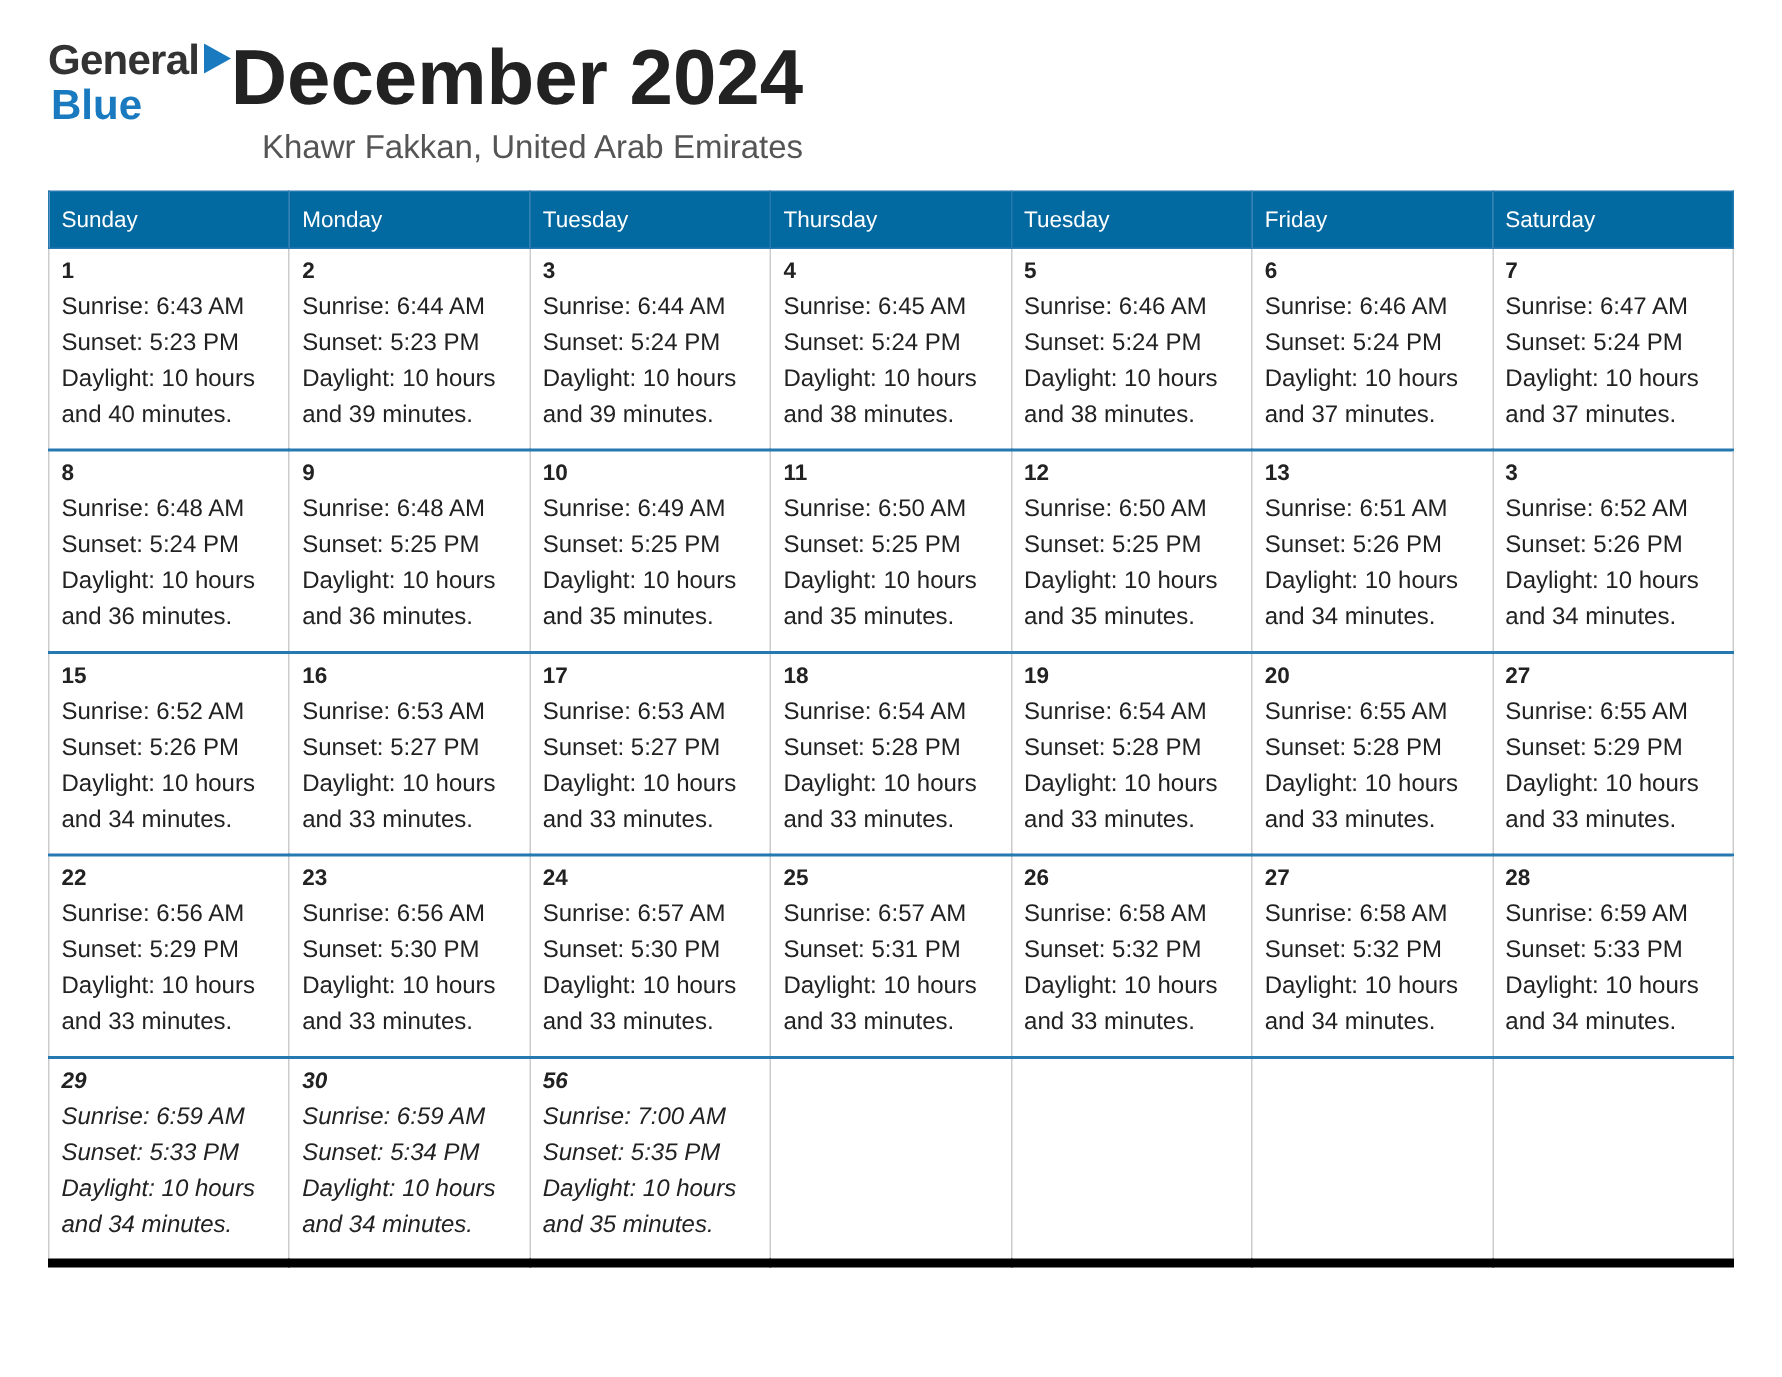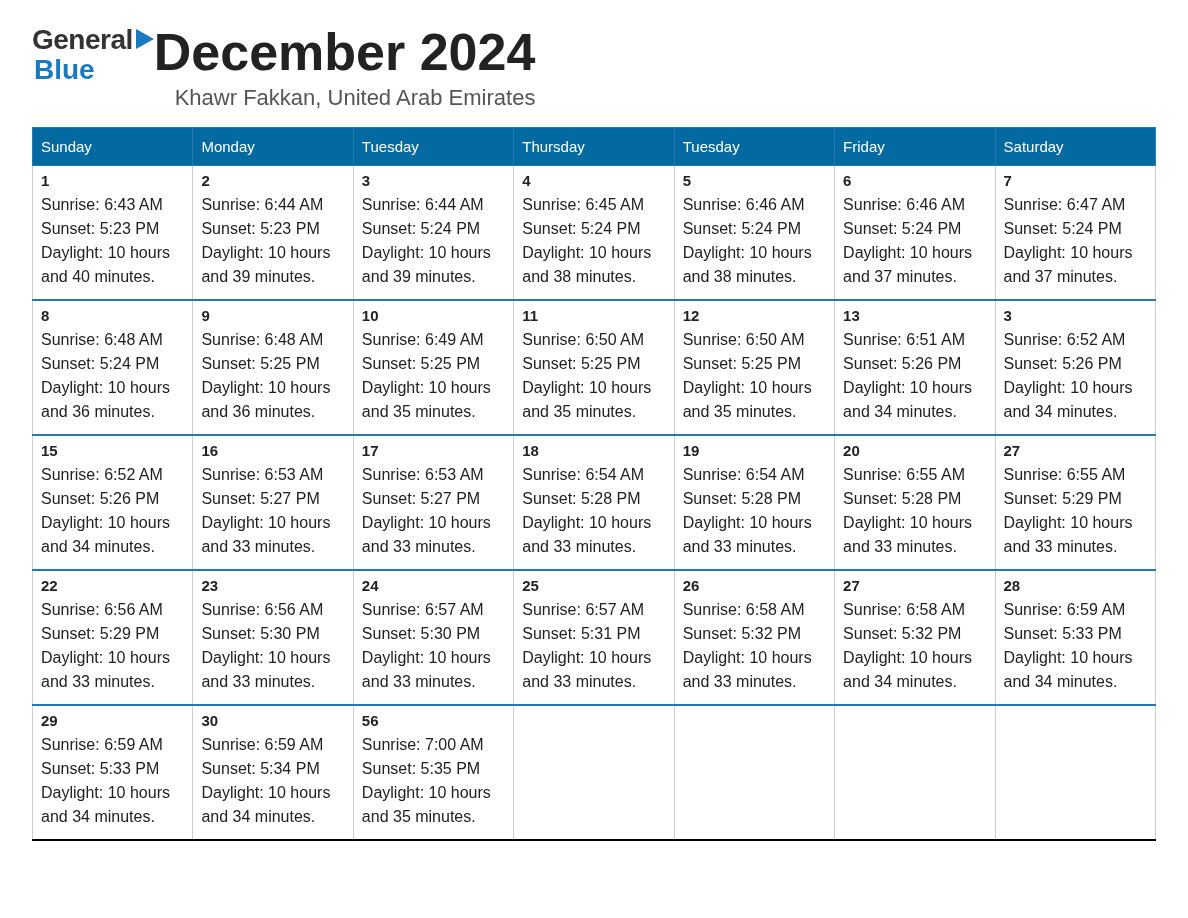--- a/index.html
+++ b/index.html
@@ -71,21 +71,22 @@
       font-weight: bold;
       margin-bottom: 4px;
       display: block;
     }
     .day-info {
       font-size: 16px;
       line-height: 1.5;
       color: #222;
     }
     tbody tr:last-child {
-      border-bottom: 2px solid #000000;
+      border-bottom: 6px solid #000000;
+      font-style: italic;
     }
     .empty-cell {
       background: #fff;
     }
     
     .logo-wrapper {
       display: flex;
       align-items: center;
       gap: 0px;
     }

